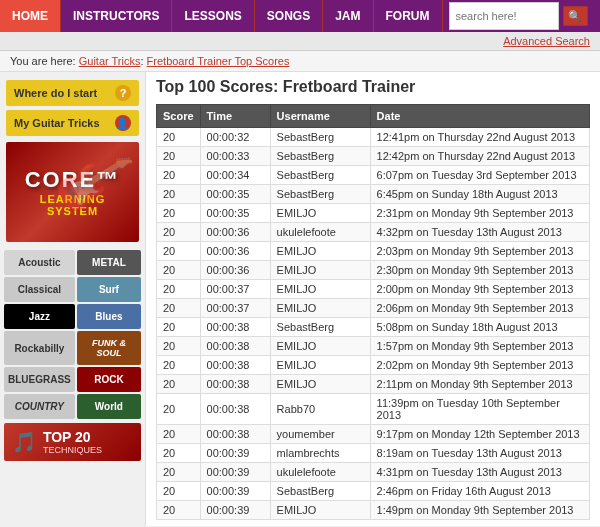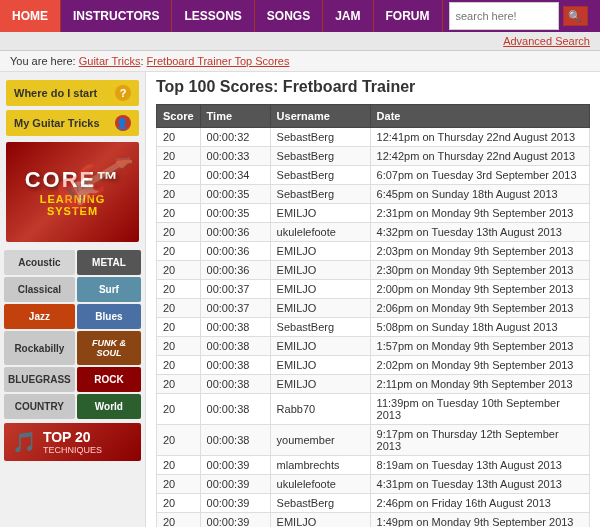--- a/index.html
+++ b/index.html
@@ -37,27 +37,27 @@
     .core-system-text { font-size: 11px; font-weight: bold; color: #ffd700; letter-spacing: 1px; }
     .guitar-silhouette { position: absolute; right: 8px; top: 5px; opacity: 0.3; font-size: 60px; color: white; transform: rotate(15deg); }
 
     
     .genre-grid { display: grid; grid-template-columns: 1fr 1fr; gap: 2px; margin: 0 4px; }
     .genre-btn { padding: 7px 4px; text-align: center; font-weight: bold; font-size: 10px; cursor: pointer; border-radius: 2px; border: none; }
     .genre-acoustic { background: #d4d4d4; color: #333; }
     .genre-metal { background: #555; color: white; }
     .genre-classical { background: #c8c8c8; color: #333; }
     .genre-surf { background: #5b8fa8; color: white; }
-    .genre-jazz { background: #c2410c; color: white; }
+    .genre-jazz { background: #000000; color: white; }
     .genre-blues { background: #4a6fa5; color: white; }
     .genre-rockabilly { background: #c8c8c8; color: #333; font-size: 10px; }
     .genre-funk { background: #8B4513; color: white; font-size: 9px; font-style: italic; }
     .genre-bluegrass { background: #c8c8c8; color: #333; font-size: 10px; }
     .genre-rock { background: #8B0000; color: white; }
-    .genre-country { background: #c8c8c8; color: #333; }
+    .genre-country { background: #c8c8c8; color: #333; font-style: italic; }
     .genre-world { background: #2c5f2e; color: white; }
 
     
     .top20-bar { background: linear-gradient(135deg, #c0392b, #8B0000); margin: 4px 4px 0; padding: 6px 8px; cursor: pointer; display: flex; align-items: center; gap: 6px; border-radius: 2px; }
     .top20-text { color: white; font-weight: 900; font-size: 14px; }
     .top20-sub { color: #ffcccc; font-size: 9px; }
 
     
     .content { flex: 1; padding: 6px 10px; background: white; border-left: 1px solid #ddd; }
     .page-title { font-size: 16px; font-weight: bold; color: #333; margin-bottom: 8px; }
@@ -244,21 +244,21 @@
           <tr>
             <td>20</td>
             <td>00:00:38</td>
             <td>Rabb70</td>
             <td>11:39pm on Tuesday 10th September 2013</td>
           </tr>
           <tr>
             <td>20</td>
             <td>00:00:38</td>
             <td>youmember</td>
-            <td>9:17pm on Thursday 12th September 2013</td>
+            <td>9:17pm on Monday 12th September 2013</td>
           </tr>
           <tr>
             <td>20</td>
             <td>00:00:39</td>
             <td>mlambrechts</td>
             <td>8:19am on Tuesday 13th August 2013</td>
           </tr>
           <tr>
             <td>20</td>
             <td>00:00:39</td>

